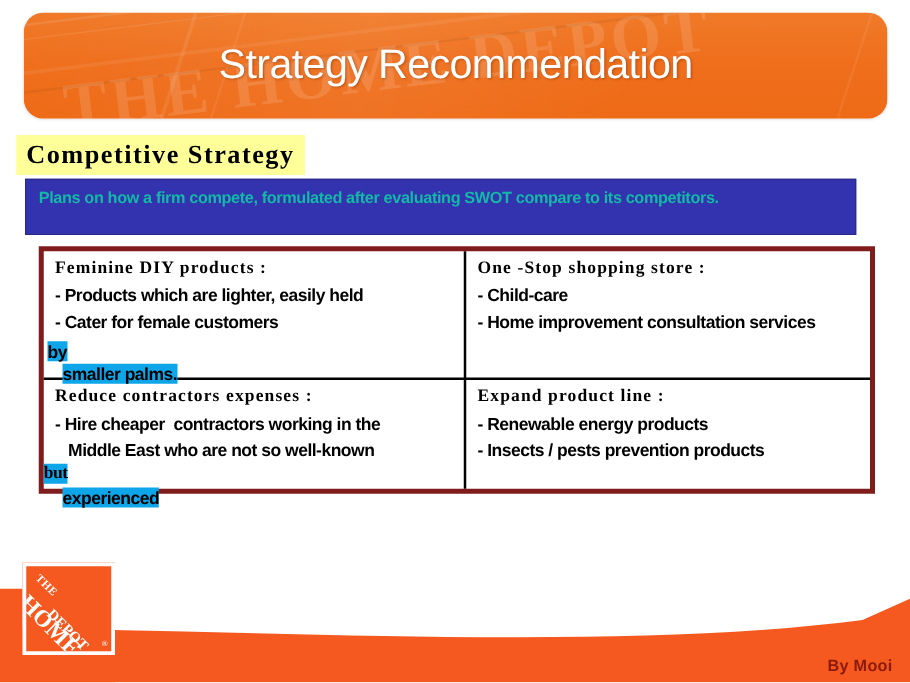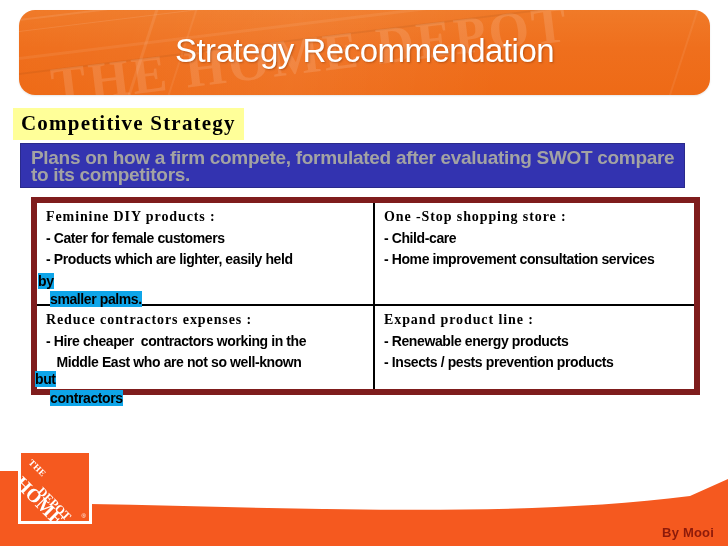--- a/index.html
+++ b/index.html
@@ -105,36 +105,36 @@
     height: 45px;
     background: #3333b0;
     border: 1px solid #2a2a8c;
     box-sizing: border-box;
   }
   .definition-text {
     position: absolute;
     left: 10px;
     top: 5px;
     right: 8px;
-    color: #a3a3a3;
-    font-family: "Liberation Sans", sans-serif;
-    font-size: 19px;
+    color: #14b8a6;
+    font-family: "Liberation Sans", sans-serif;
+    font-size: 13px;
     font-weight: bold;
     line-height: 17px;
     letter-spacing: -0.3px;
   }
 
   
   .strategy-table {
     position: absolute;
     left: 31px;
     top: 197px;
     width: 669px;
     height: 198px;
-    border: 6px solid #7f1d1d;
+    border: 4px solid #7f1d1d;
     box-sizing: border-box;
   }
   .table-divider-v {
     position: absolute;
     left: 336px;
     top: 0;
     width: 2px;
     height: 100%;
     background: #000000;
   }
@@ -272,22 +272,22 @@
 <div class="definition-banner">
   <div class="definition-text">Plans on how a firm compete, formulated after  evaluating SWOT compare to its competitors.</div>
 </div>
 
 <div class="strategy-table">
   <div class="table-divider-v"></div>
   <div class="table-divider-h"></div>
 
   <div class="cell cell-tl">
     <div class="cell-title">Feminine DIY products :</div>
+    <div class="cell-item">- Products which are lighter, easily held</div>
     <div class="cell-item">- Cater for female customers</div>
-    <div class="cell-item">- Products which are lighter, easily held</div>
   </div>
 
   <div class="cell cell-tr">
     <div class="cell-title">One -Stop shopping store :</div>
     <div class="cell-item">- Child-care</div>
     <div class="cell-item">- Home improvement consultation services</div>
   </div>
 
   <div class="cell cell-bl">
     <div class="cell-title">Reduce contractors expenses :</div>
@@ -297,22 +297,22 @@
 
   <div class="cell cell-br">
     <div class="cell-title">Expand product line :</div>
     <div class="cell-item">- Renewable energy products</div>
     <div class="cell-item">- Insects / pests prevention products</div>
   </div>
 </div>
 
 <div class="overflow-frag" style="left:38px; top:273px;">by</div>
 <div class="overflow-frag" style="left:50px; top:291px;">smaller palms.</div>
-<div class="overflow-frag" style="left:35px; top:371px;">but</div>
-<div class="overflow-frag" style="left:50px; top:390px;">contractors</div>
+<div class="overflow-frag" style="left:35px; top:371px;font-family:Liberation Serif, serif;">but</div>
+<div class="overflow-frag" style="left:50px; top:390px;">experienced</div>
 
 <svg class="bottom-swoosh" viewBox="0 0 728 100" preserveAspectRatio="none" xmlns="http://www.w3.org/2000/svg">
   <path d="M 0,25 L 18,25 L 18,100 L 0,100 Z" fill="#f5591f"></path>
   <path d="M 0,58 L 90,58 C 300,62 520,72 690,50 L 728,33 L 728,100 L 0,100 Z" fill="#f5591f"></path>
   <path d="M 18,55 L 92,55 L 92,100 L 18,100 Z" fill="#f5591f"></path>
 </svg>
 
 <div class="hd-logo">
   <div class="hd-logo-inner">
     <div class="hd-word hd-the">THE</div>

